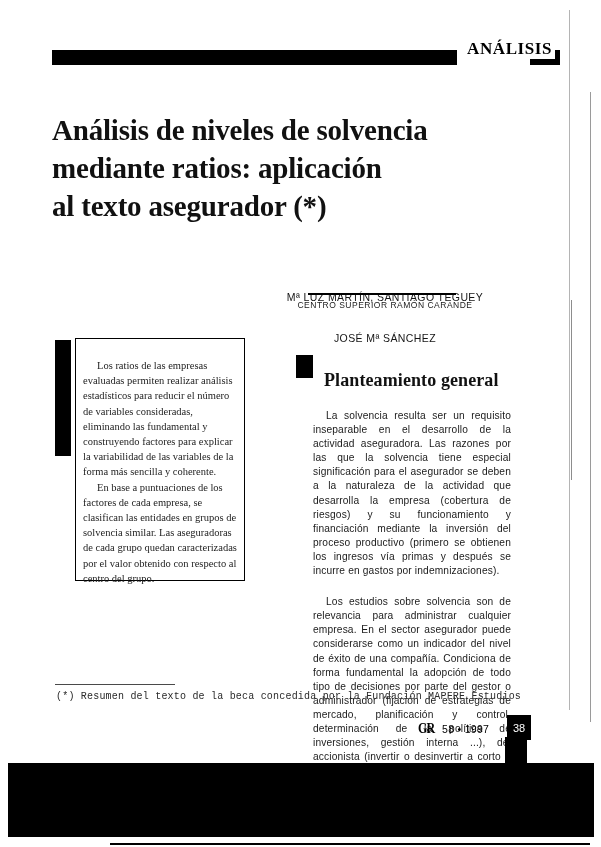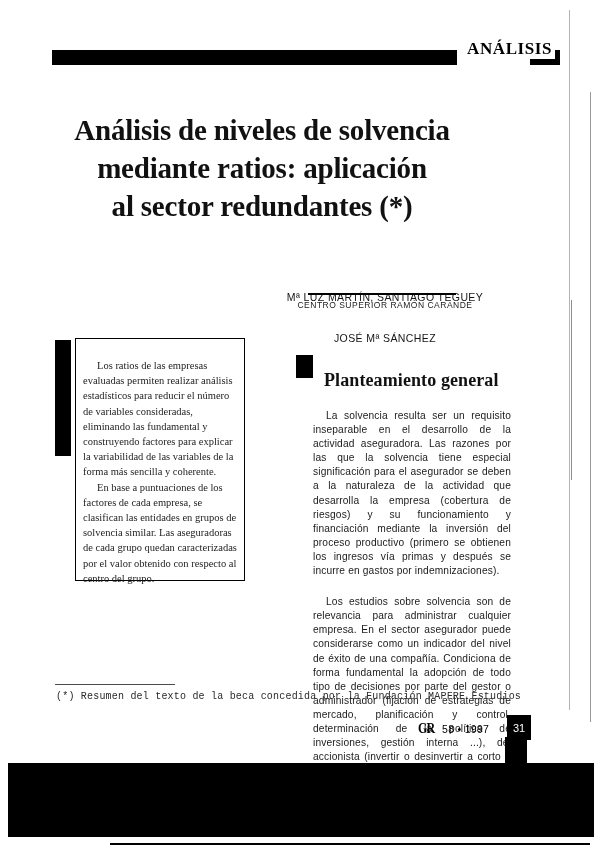--- a/index.html
+++ b/index.html
@@ -102,21 +102,21 @@
     left: 52px;
     top: 92px;
     width: 420px;
     font-family: "Liberation Serif", serif;
     font-weight: bold;
     font-size: 29px;
     line-height: 38px;
     color: #111111;
     letter-spacing: -0.2px;
   }
-  .title .tline { display: block; white-space: nowrap; text-align: center; }
+  .title .tline { display: block; white-space: nowrap; }
 
   
   .authors {
     position: absolute;
     left: 250px;
     top: 263px;
     width: 270px;
     text-align: center;
     font-family: "Liberation Sans", sans-serif;
     font-size: 10.5px;
@@ -288,21 +288,21 @@
 
   <div class="header">
     <div class="header-bar"></div>
     <div class="header-bar-tail"></div>
     <div class="header-label">ANÁLISIS</div>
   </div>
 
   <h1 class="title">
     <span class="tline">Análisis de niveles de solvencia</span>
     <span class="tline">mediante ratios: aplicación</span>
-    <span class="tline">al sector redundantes (*)</span>
+    <span class="tline">al texto asegurador (*)</span>
   </h1>
 
   <div class="authors">
     <span class="aline">Mª LUZ MARTÍN, SANTIAGO TEGUEY</span>
     <span class="aline">JOSÉ Mª SÁNCHEZ</span>
   </div>
   <div class="authors-rule"></div>
   <div class="affiliation">CENTRO SUPERIOR RAMÓN CARANDE</div>
 
   <div class="abstract-bar"></div>
@@ -320,19 +320,19 @@
     <p>Los estudios sobre solvencia son de relevancia para administrar cualquier empresa. En el sector asegurador puede considerarse como un indicador del nivel de éxito de una compañía. Condiciona de forma fundamental la adopción de todo tipo de decisiones por parte del gestor o administrador (fijación de estrategias de mercado, planificación y control, determinación de la política de inversiones, gestión interna ...), del accionista (invertir o desinvertir a corto o largo plazo), del acreedor (tipo y cuantía de deuda</p>
   </div>
 
   <div class="foot-rule"></div>
   <div class="footnote">(*) Resumen del texto de la beca concedida por la Fundación MAPFRE Estudios</div>
 
   <div class="footer">
     <span class="footer-logo">GR</span>
     <span class="footer-issue">58 • 1997</span>
   </div>
-  <div class="footer-page">31</div>
+  <div class="footer-page">38</div>
 
   <div class="bottom-tab"></div>
   <div class="bottom-band"></div>
   <div class="bottom-hair"></div>
 
 </div>
 
 </body></html>

